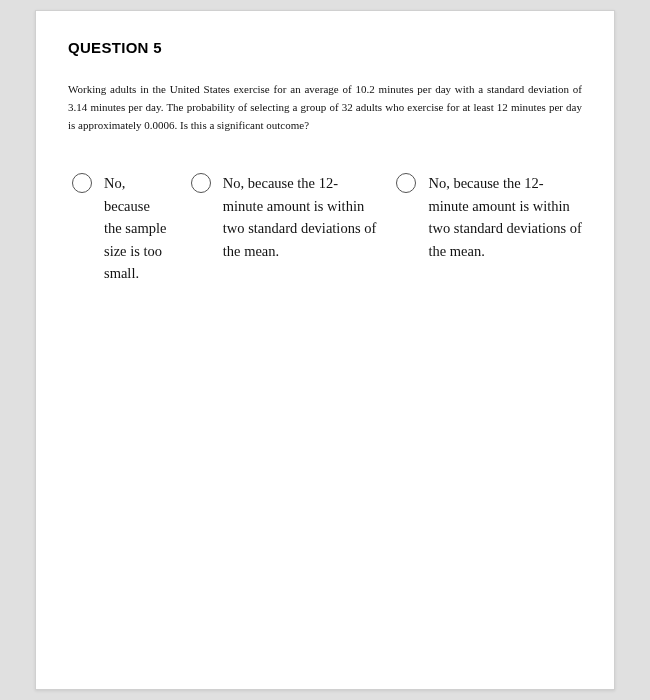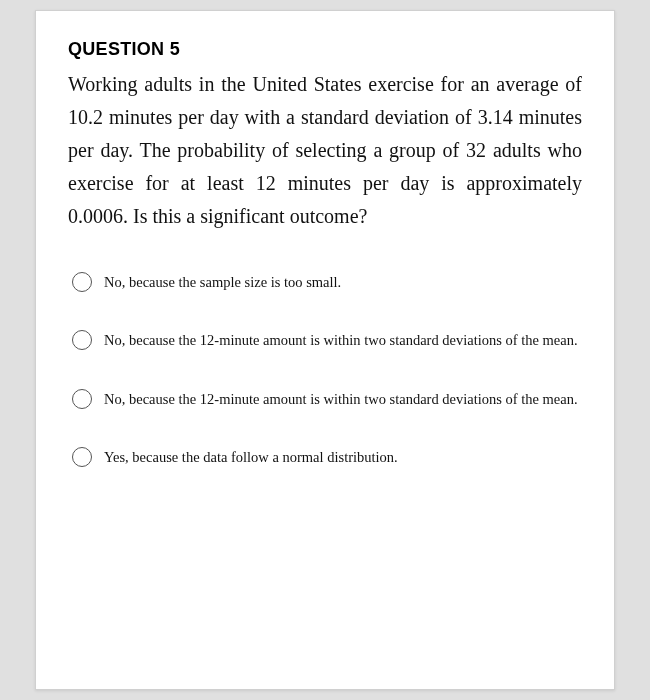--- a/index.html
+++ b/index.html
@@ -23,37 +23,36 @@
       min-height: 680px;
       margin: 10px auto;
       padding: 28px 32px 32px 32px;
       border: 1px solid #d0d0d0;
       box-shadow: 0 1px 3px rgba(0,0,0,0.1);
     }
 
     .question-title {
       font-family: Arial, Helvetica, sans-serif;
       font-weight: bold;
-      font-size: 18px;
-      margin-bottom: 8px;
+      font-size: 15px;
+      margin-bottom: 24px;
       letter-spacing: 0.3px;
     }
 
     .question-body {
-      font-size: 20px;
+      font-size: 11px;
       line-height: 1.65;
       text-align: justify;
       margin-bottom: 28px;
       color: #111;
     }
 
     .options-list {
       list-style: none;
       display: flex;
-      flex-direction: column;
       gap: 16px;
     }
 
     .option-item {
       display: flex;
       align-items: flex-start;
       gap: 12px;
       padding: 10px 0 10px 4px;
       cursor: pointer;
     }
@@ -90,18 +89,14 @@
         <span class="option-text">No, because the sample size is too small.</span>
       </li>
       <li class="option-item">
         <span class="radio-circle"></span>
         <span class="option-text">No, because the 12-minute amount is within two standard deviations of the mean.</span>
       </li>
       <li class="option-item">
         <span class="radio-circle"></span>
         <span class="option-text">No, because the 12-minute amount is within two standard deviations of the mean.</span>
       </li>
-      <li class="option-item">
-        <span class="radio-circle"></span>
-        <span class="option-text">Yes, because the data follow a normal distribution.</span>
-      </li>
     </ul>
 </div>
 
 </body></html>

